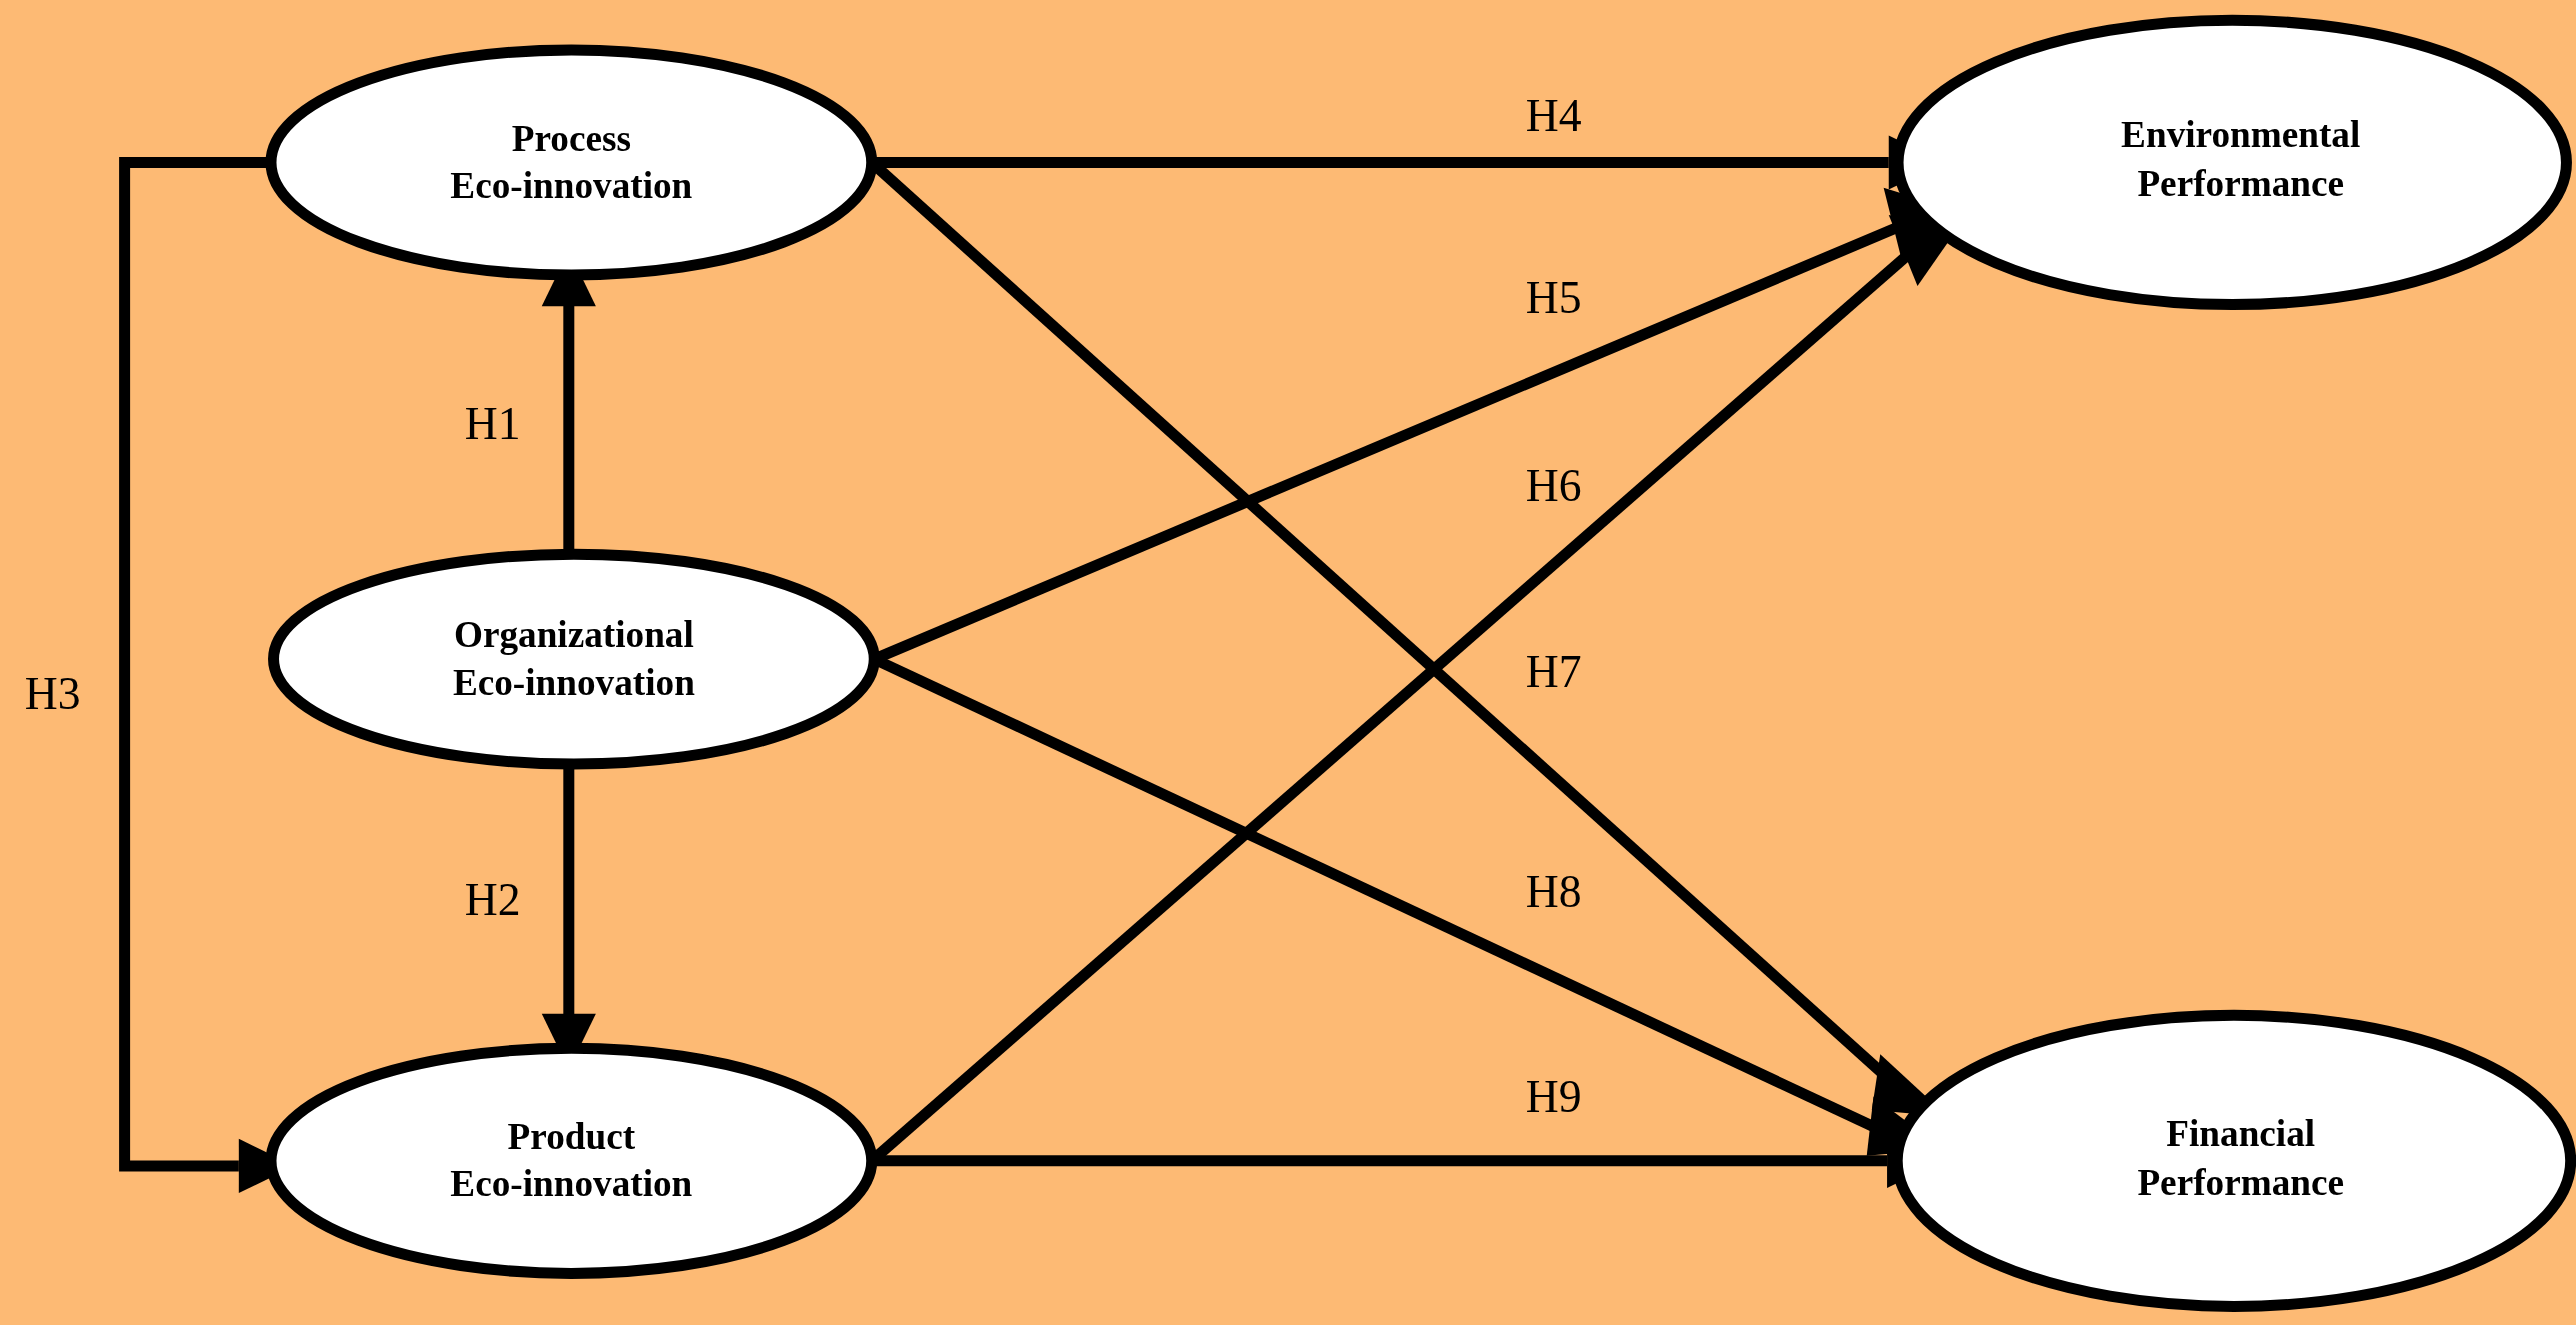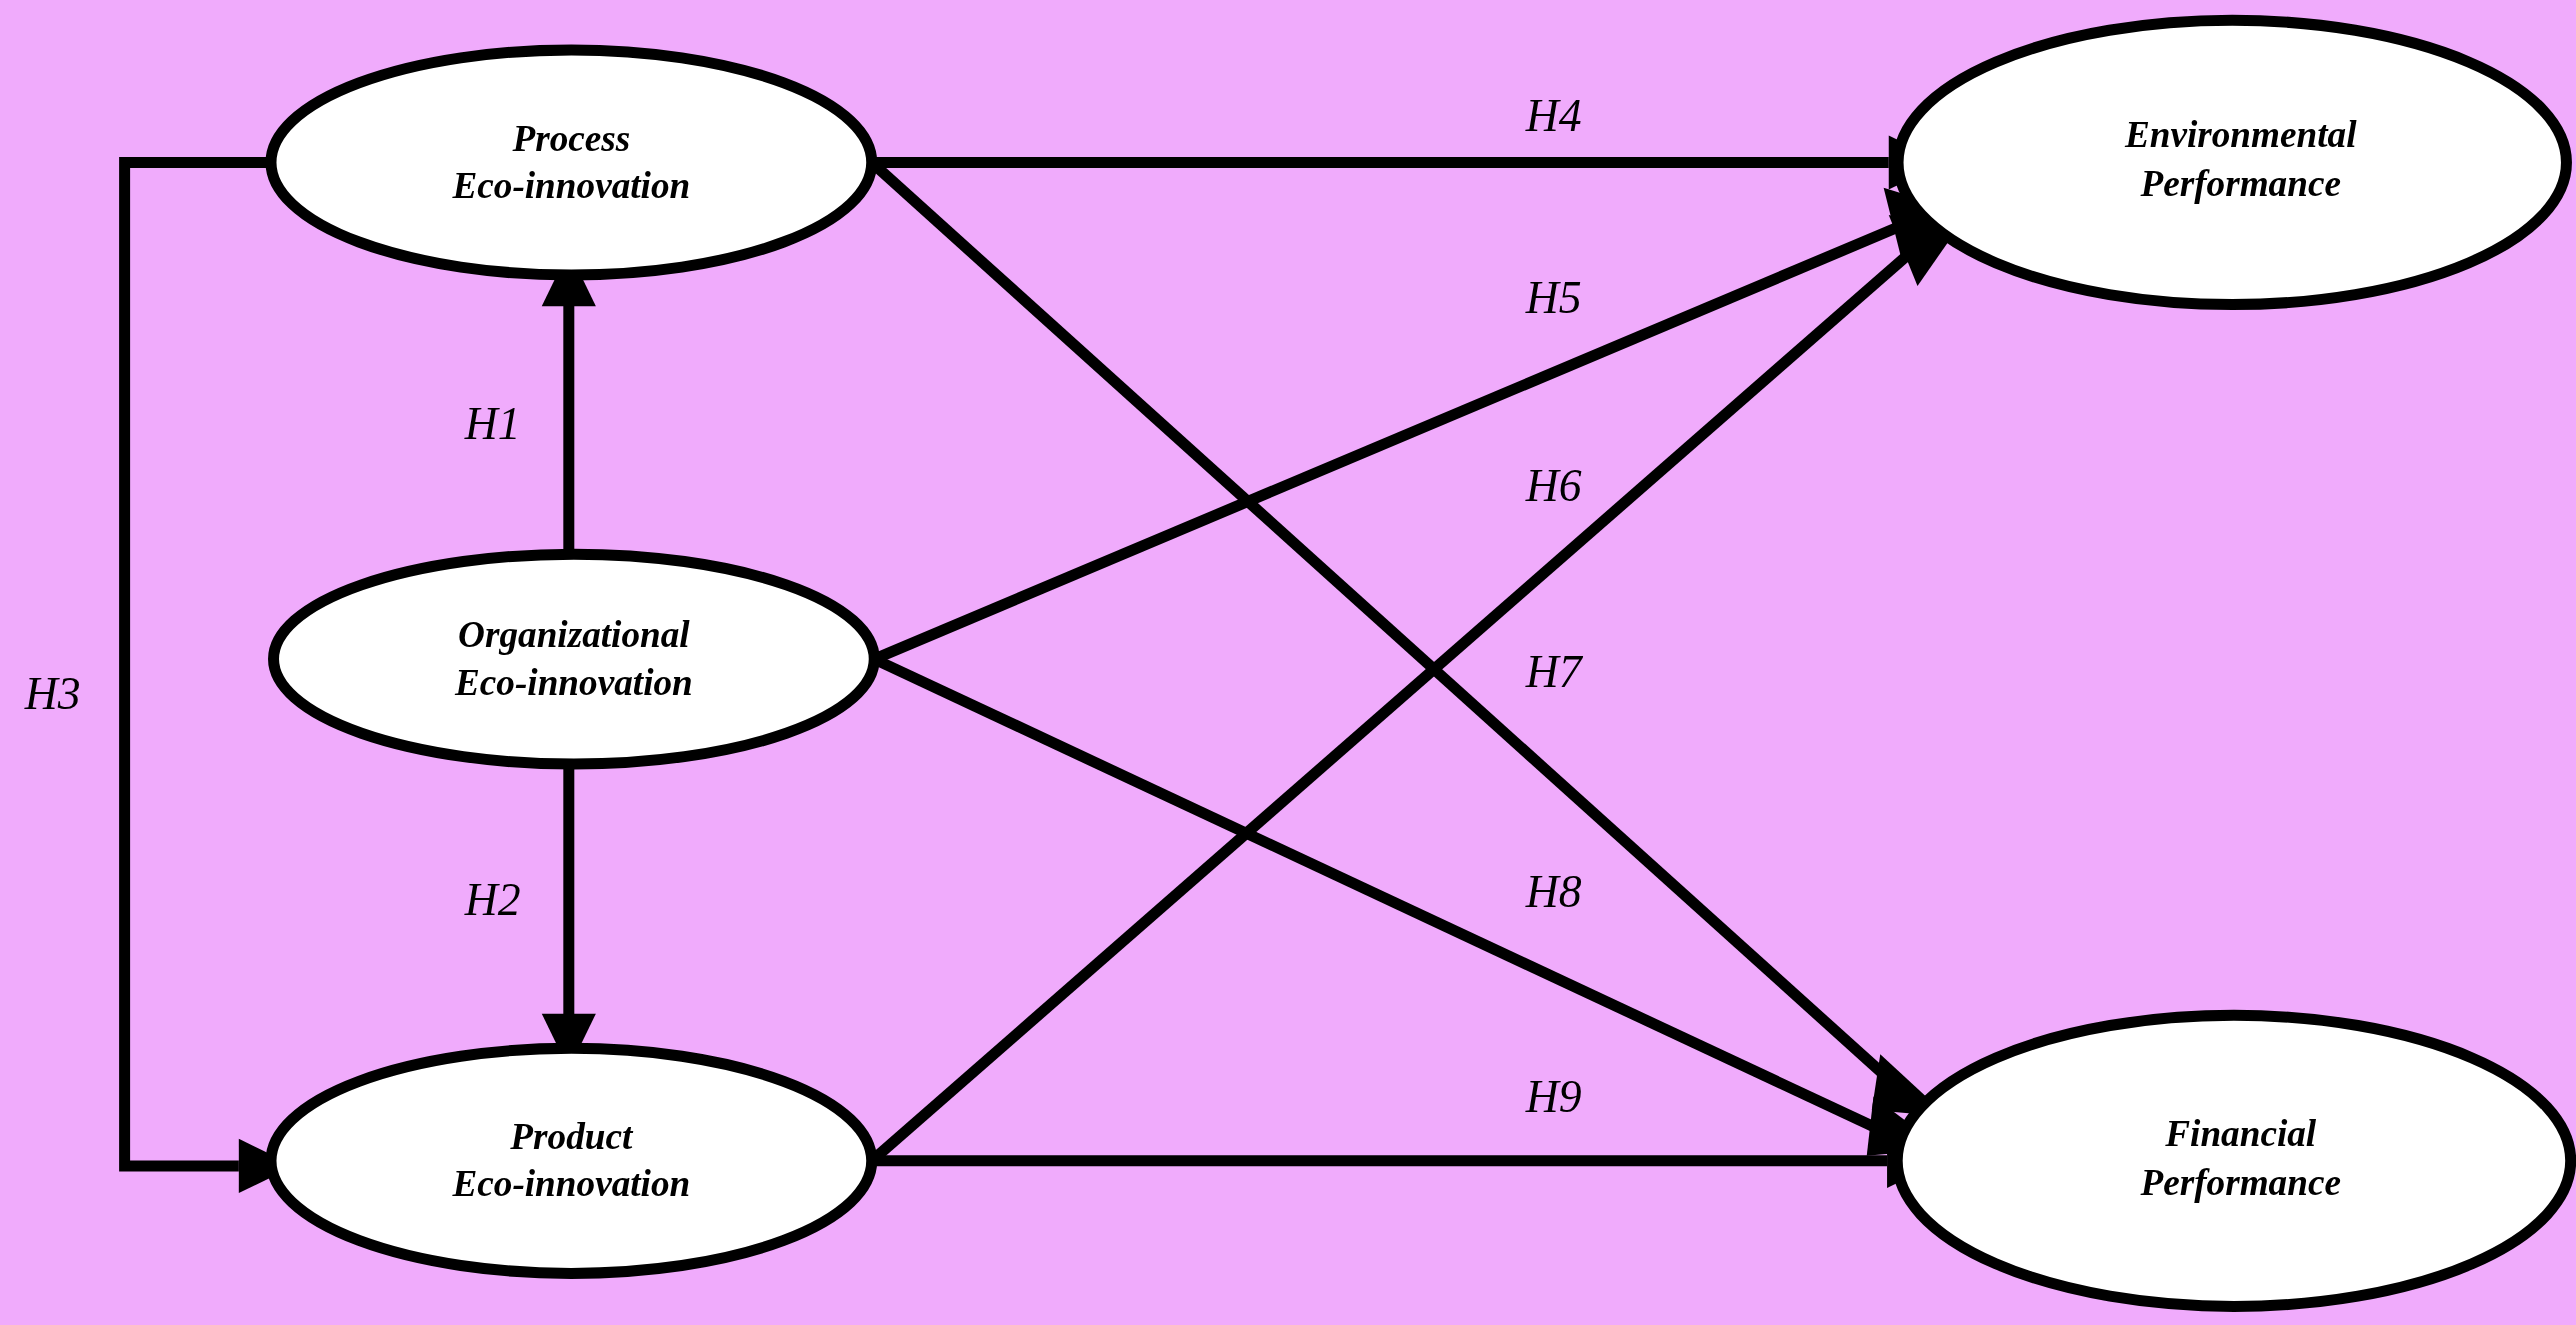--- a/index.html
+++ b/index.html
@@ -10,22 +10,21 @@
   body {
     width: 2576px;
     height: 1325px;
     overflow: hidden;
     font-family: "Liberation Serif", "DejaVu Serif", serif;
   }
   #diagram-root {
     position: relative;
     width: 2576px;
     height: 1325px;
-    background: #f0abfc;
-    font-style: italic;
+    background: #fdba74;
   }
   svg#model-svg {
     position: absolute;
     top: 0;
     left: 0;
     width: 2576px;
     height: 1325px;
     display: block;
   }
   .node-ellipse {

